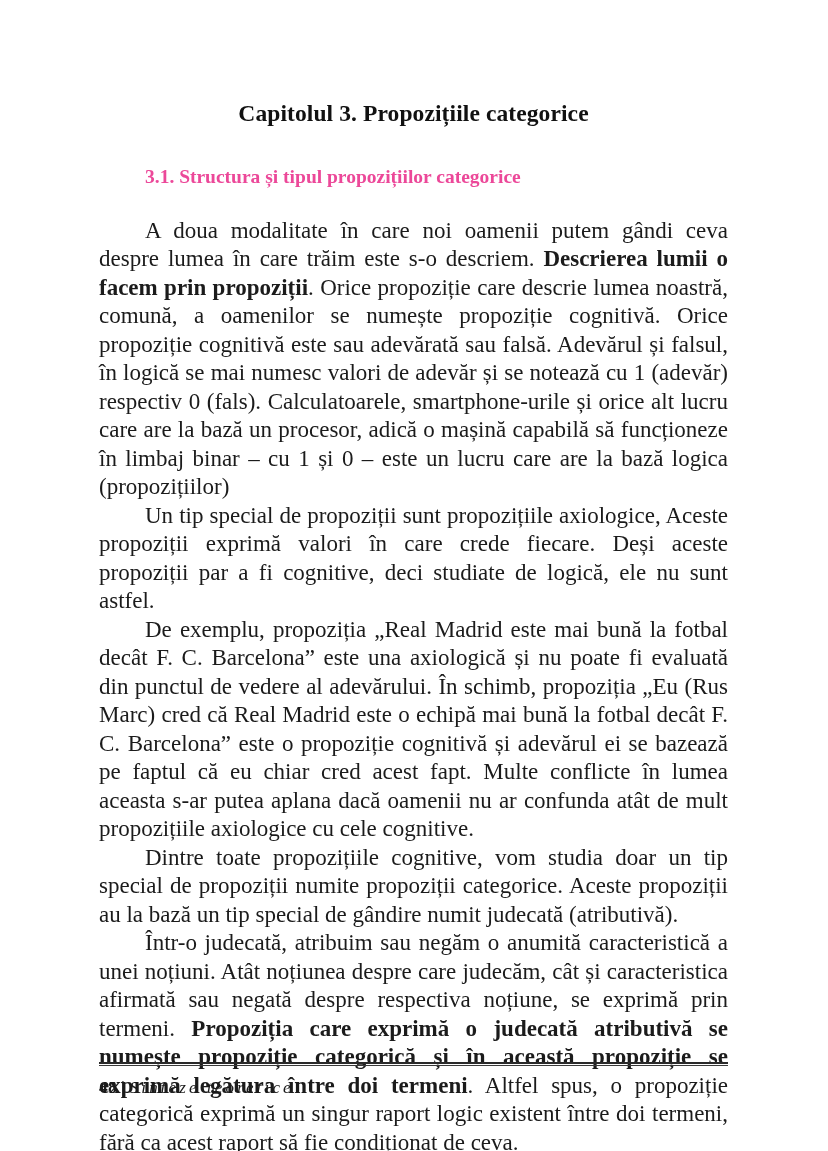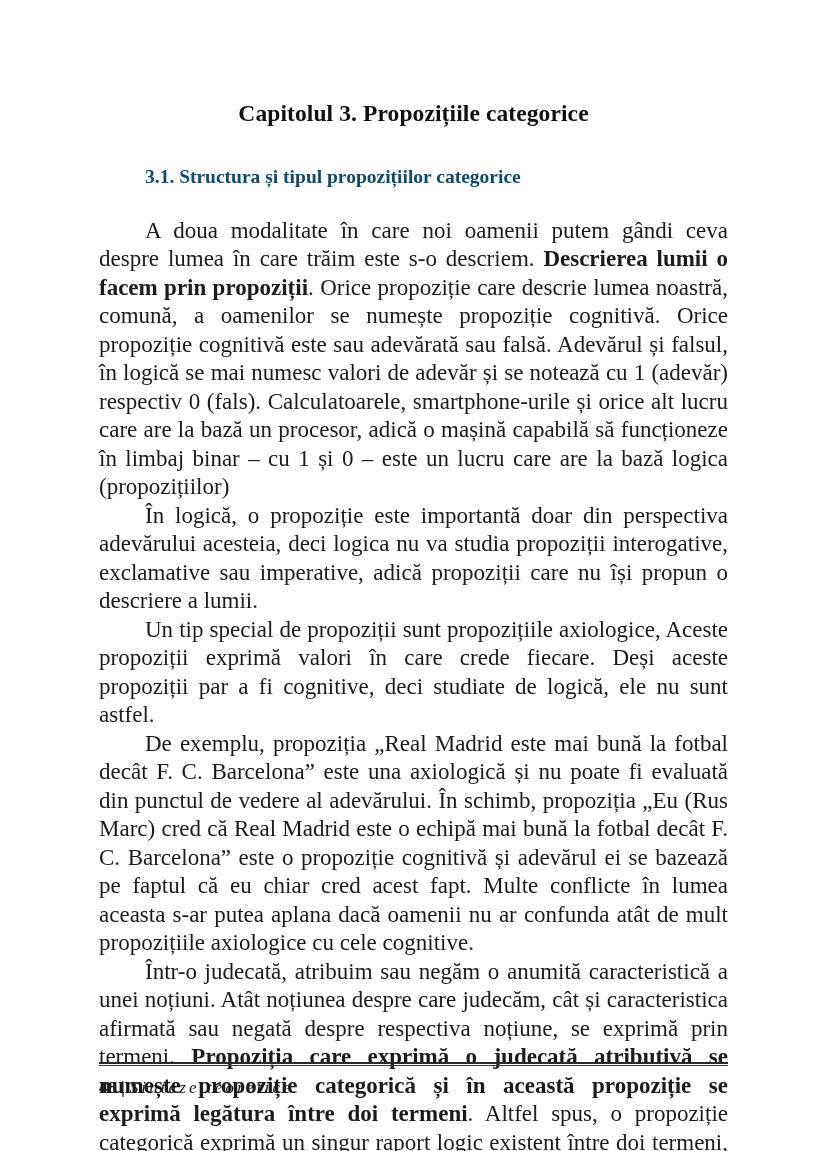--- a/index.html
+++ b/index.html
@@ -40,21 +40,21 @@
   }
 
   .section-heading {
     margin: 0;
     padding-top: 37px;
     padding-left: 46px;
     text-align: left;
     font-size: 19.5px;
     font-weight: bold;
     line-height: 1.25;
-    color: #0c4a6e;
+    color: #ec4899;
   }
 
   
   .body-block {
     padding-top: 27px;
   }
 
   p.para {
     margin: 0;
     text-align: justify;
@@ -120,23 +120,23 @@
 <div class="page">
 
   <div class="content">
 
     <h1 class="chapter-title">Capitolul 3. Propozițiile categorice</h1>
 
     <h2 class="section-heading">3.1. Structura și tipul propozițiilor categorice</h2>
 
     <div class="body-block" id="body-block">
         <p class="para"><span>A doua modalitate în care noi oamenii putem gândi ceva despre lumea în care trăim este s-o descriem. </span><b>Descrierea lumii o facem prin propoziții</b><span>. Orice propoziție care descrie lumea noastră, comună, a oamenilor se numește propoziție cognitivă. Orice propoziție cognitivă este sau adevărată sau falsă. Adevărul și falsul, în logică se mai numesc valori de adevăr și se notează cu 1 (adevăr) respectiv 0 (fals). Calculatoarele, smartphone-urile și orice alt lucru care are la bază un procesor, adică o mașină capabilă să funcționeze în limbaj binar – cu 1 și 0 – este un lucru care are la bază logica (propozițiilor)</span></p>
-        <p class="para"><span>În logică, o propoziție este importantă doar din perspectiva adevărului acesteia, deci logica nu va studia propoziții interogative, exclamative sau imperative, adică propoziții care nu își propun o descriere a lumii.</span></p>
         <p class="para"><span>Un tip special de propoziții sunt propozițiile axiologice, Aceste propoziții exprimă valori în care crede fiecare. Deși aceste propoziții par a fi cognitive, deci studiate de logică, ele nu sunt astfel.</span></p>
         <p class="para"><span>De exemplu, propoziția „Real Madrid este mai bună la fotbal decât F. C. Barcelona” este una axiologică și nu poate fi evaluată din punctul de vedere al adevărului. În schimb, propoziția „Eu (Rus Marc) cred că Real Madrid este o echipă mai bună la fotbal decât F. C. Barcelona” este o propoziție cognitivă și adevărul ei se bazează pe faptul că eu chiar cred acest fapt. Multe conflicte în lumea aceasta s-ar putea aplana dacă oamenii nu ar confunda atât de mult propozițiile axiologice cu cele cognitive.</span></p>
+        <p class="para"><span>Dintre toate propozițiile cognitive, vom studia doar un tip special de propoziții numite propoziții categorice. Aceste propoziții au la bază un tip special de gândire numit judecată (atributivă).</span></p>
         <p class="para"><span>Într-o judecată, atribuim sau negăm o anumită caracteristică a unei noțiuni. Atât noțiunea despre care judecăm, cât și caracteristica afirmată sau negată despre respectiva noțiune, se exprimă prin termeni. </span><b>Propoziția care exprimă o judecată atributivă se numește propoziție categorică și în această propoziție se exprimă legătura între doi termeni</b><span>. Altfel spus, o propoziție categorică exprimă un singur raport logic existent între doi termeni, fără ca acest raport să fie condiționat de ceva.</span></p>
       </div>
 
   </div>
 
   <div class="footer">
     <div class="footer-rule"></div>
     <div class="footer-line"><span class="footer-pageno">48</span><span class="footer-sep">|</span><span class="footer-title">Sinteze teoretice</span></div>
   </div>
 

